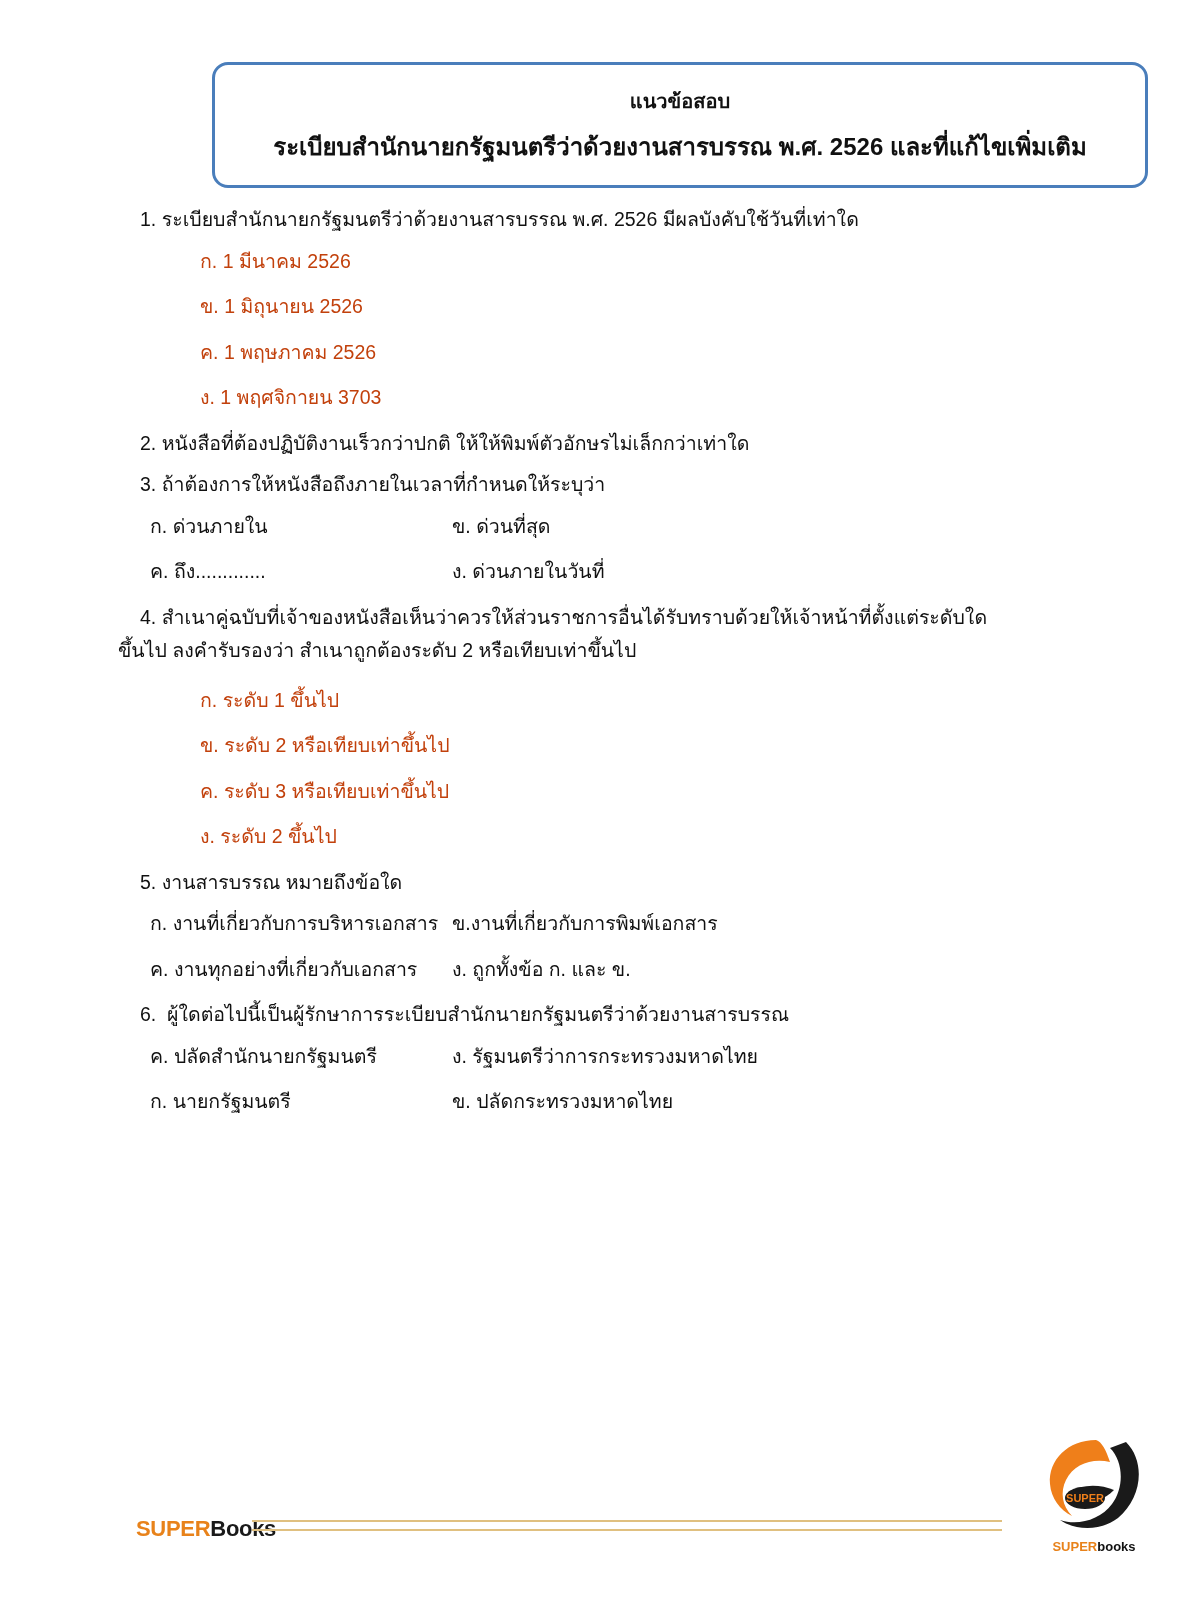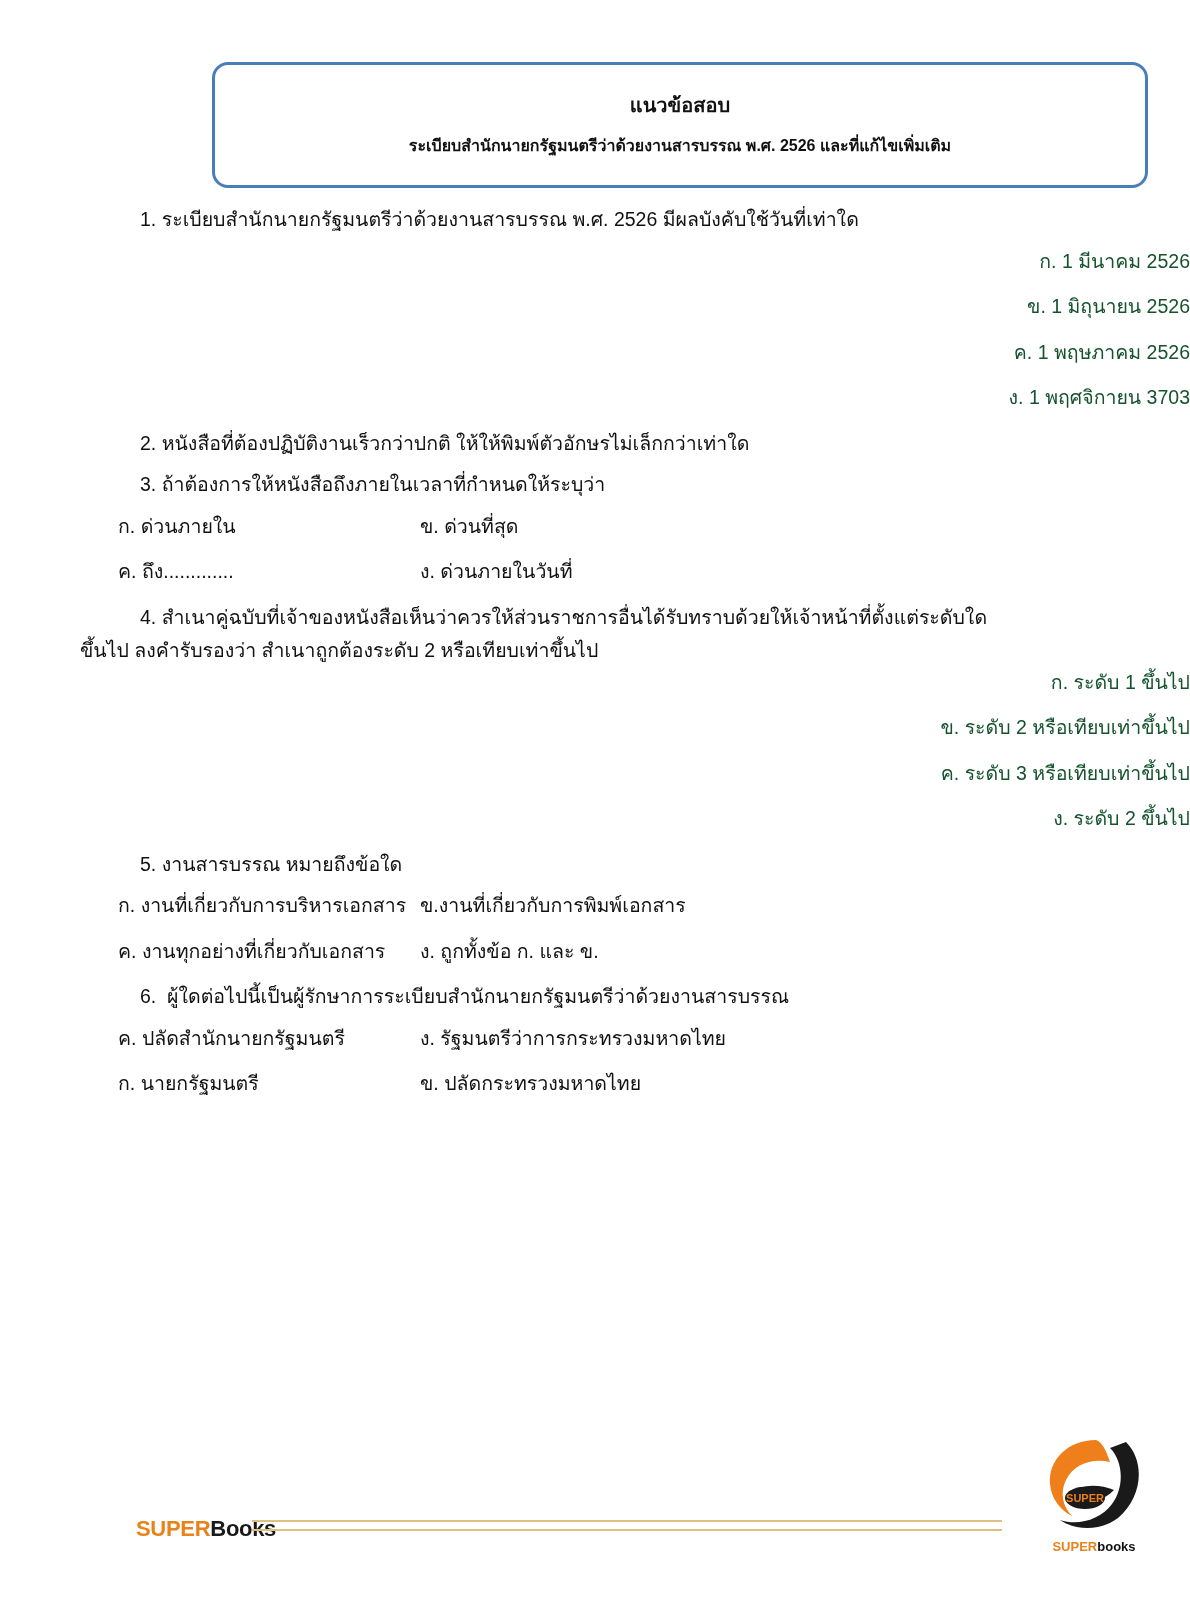--- a/index.html
+++ b/index.html
@@ -32,21 +32,21 @@
     align-items: center;
     justify-content: center;
   }
   #header-box .hdr-line {
     text-align: center;
     font-weight: bold;
     color: #111111;
     line-height: 1.15;
   }
   #header-title-main { font-size: 20px; margin-bottom: 20px; }
-  #header-title-sub  { font-size: 16px; }
+  #header-title-sub  { font-size: 24px; }
 
   
   #content {
     position: absolute;
     left: 0;
     top: 210px;
     width: 1190px;
   }
 
   .qblock { margin-bottom: 2px; }
@@ -54,48 +54,47 @@
   .qtext {
     font-size: 19.5px;
     line-height: 1.0;
     color: #111111;
     padding-left: 140px;
     padding-right: 60px;
     margin-bottom: 22px;
     white-space: pre-wrap;
   }
   .qtext.cont {
-    padding-left: 80px;
+    padding-left: 118px;
     margin-top: -8px;
-    margin-bottom: 12px;
+    margin-bottom: 30px;
   }
 
   
   .choices-1col { margin: 0 0 26px 0; }
   .choices-1col .choice {
     font-size: 19.5px;
     line-height: 1.0;
-    color: #14532d;
+    color: #c2410c;
     padding-left: 200px;
     margin-bottom: 26px;
-    text-align: right;
   }
 
   
   .choices-2col { margin: 0 0 26px 0; }
   .choices-2col .crow {
     display: flex;
     margin-bottom: 26px;
   }
   .choices-2col .cell {
     font-size: 19.5px;
     line-height: 1.0;
     color: #111111;
   }
-  .choices-2col .cell.left  { width: 420px; padding-left: 118px; box-sizing: border-box; }
+  .choices-2col .cell.left  { width: 420px; padding-left: 118px; box-sizing: border-box; margin-left: 32px; }
   .choices-2col .cell.right { flex: 1; padding-left: 0px; }
 
   
   #footer {
     position: absolute;
     left: 0;
     bottom: 58px;
     width: 1190px;
     height: 130px;
   }

